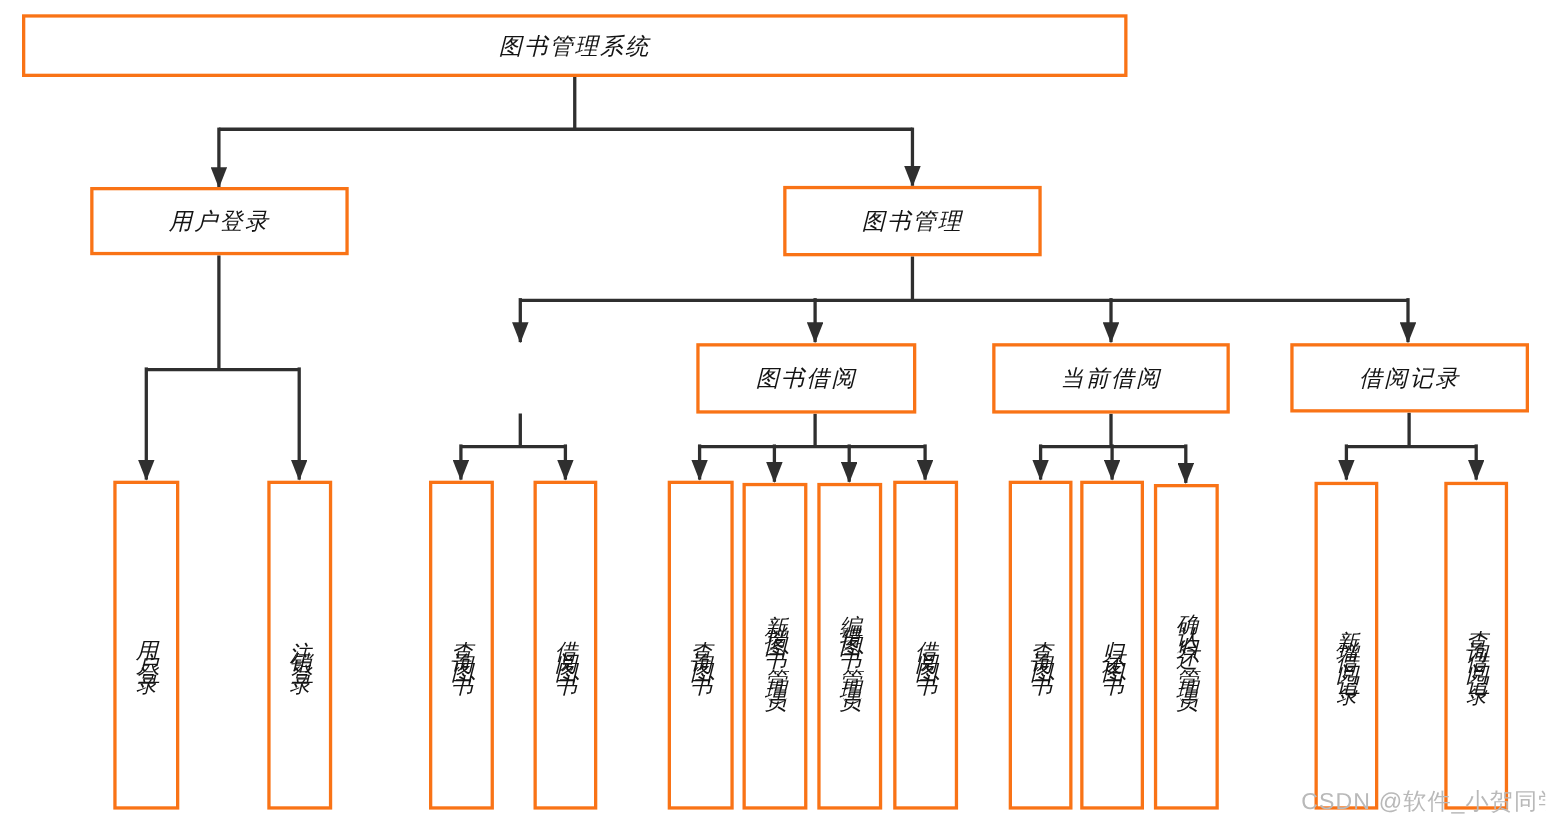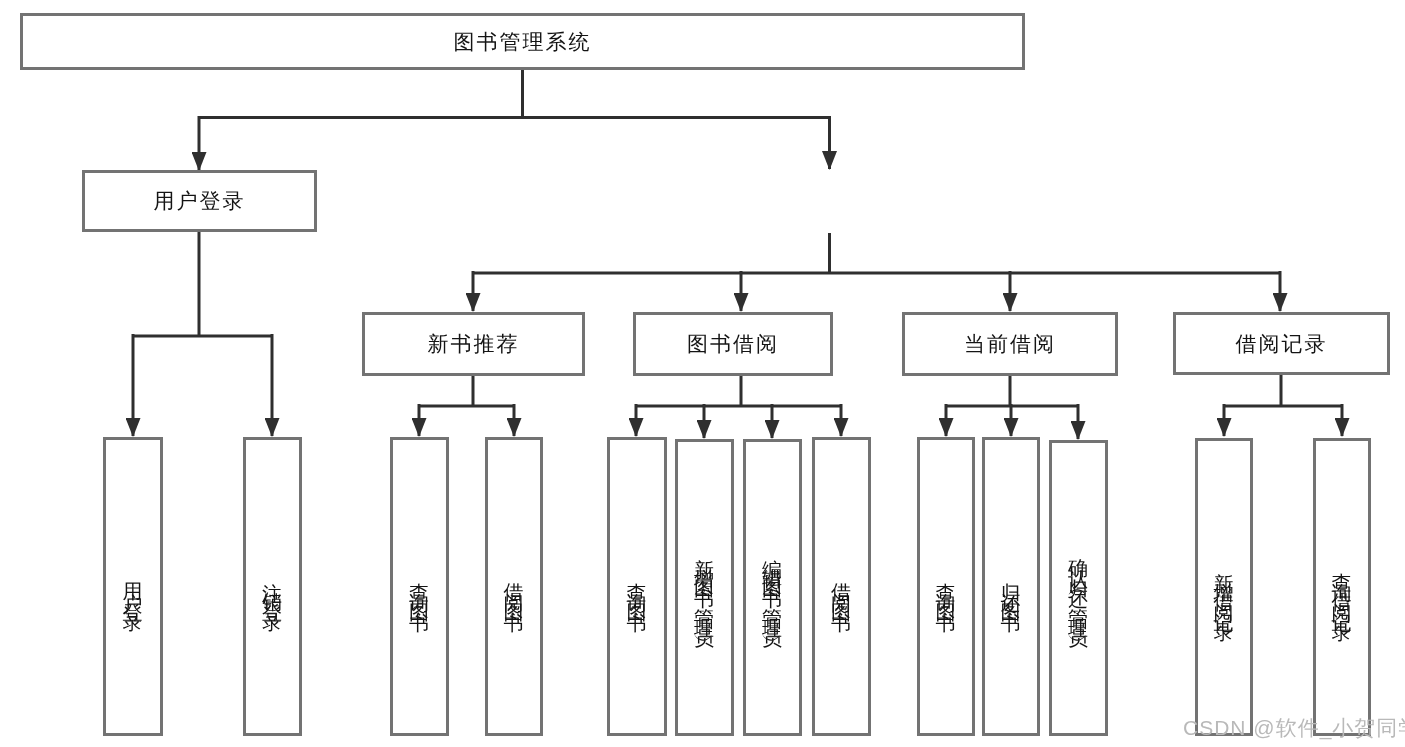--- a/index.html
+++ b/index.html
@@ -15,25 +15,26 @@
   #connectors {
     position: absolute;
     left: 0; top: 0;
     width: 1405px; height: 747px;
     pointer-events: none;
   }
   .node {
     position: absolute;
     box-sizing: border-box;
     background: #ffffff;
-    border: 3px solid #737373;
+    border: 3px solid #f97316;
     display: flex;
     align-items: center;
     justify-content: center;
     z-index: 2;
+    font-style: italic;
   }
   .hbox span {
     font-size: 21px;
     letter-spacing: 2px;
     color: #141414;
     white-space: nowrap;
   }
   .vbox span {
     writing-mode: vertical-rl;
     text-orientation: mixed;
@@ -99,24 +100,24 @@
     <line x1="1342" y1="404" x2="1342" y2="436" stroke="#2f2f2f" stroke-width="3" marker-end="url(#arw)"></line>
   </svg>
 
   <div class="node hbox" style="left:20px; top:13px; width:1005px; height:57px;">
     <span>图书管理系统</span>
   </div>
 
   <div class="node hbox" style="left:82px; top:170px; width:235px; height:62px;">
     <span>用户登录</span>
   </div>
+  <div class="node hbox" style="left:712px; top:169px; width:235px; height:64px;">
+    <span>图书管理</span>
+  </div>
 
-  <div class="node hbox" style="left:362px; top:312px; width:223px; height:64px;">
-    <span>新书推荐</span>
-  </div>
   <div class="node hbox" style="left:633px; top:312px; width:200px; height:64px;">
     <span>图书借阅</span>
   </div>
   <div class="node hbox" style="left:1173px; top:312px; width:217px; height:63px;">
     <span>借阅记录</span>
   </div>
   <div class="node hbox" style="left:902px; top:312px; width:216px; height:64px;">
     <span>当前借阅</span>
   </div>
 

